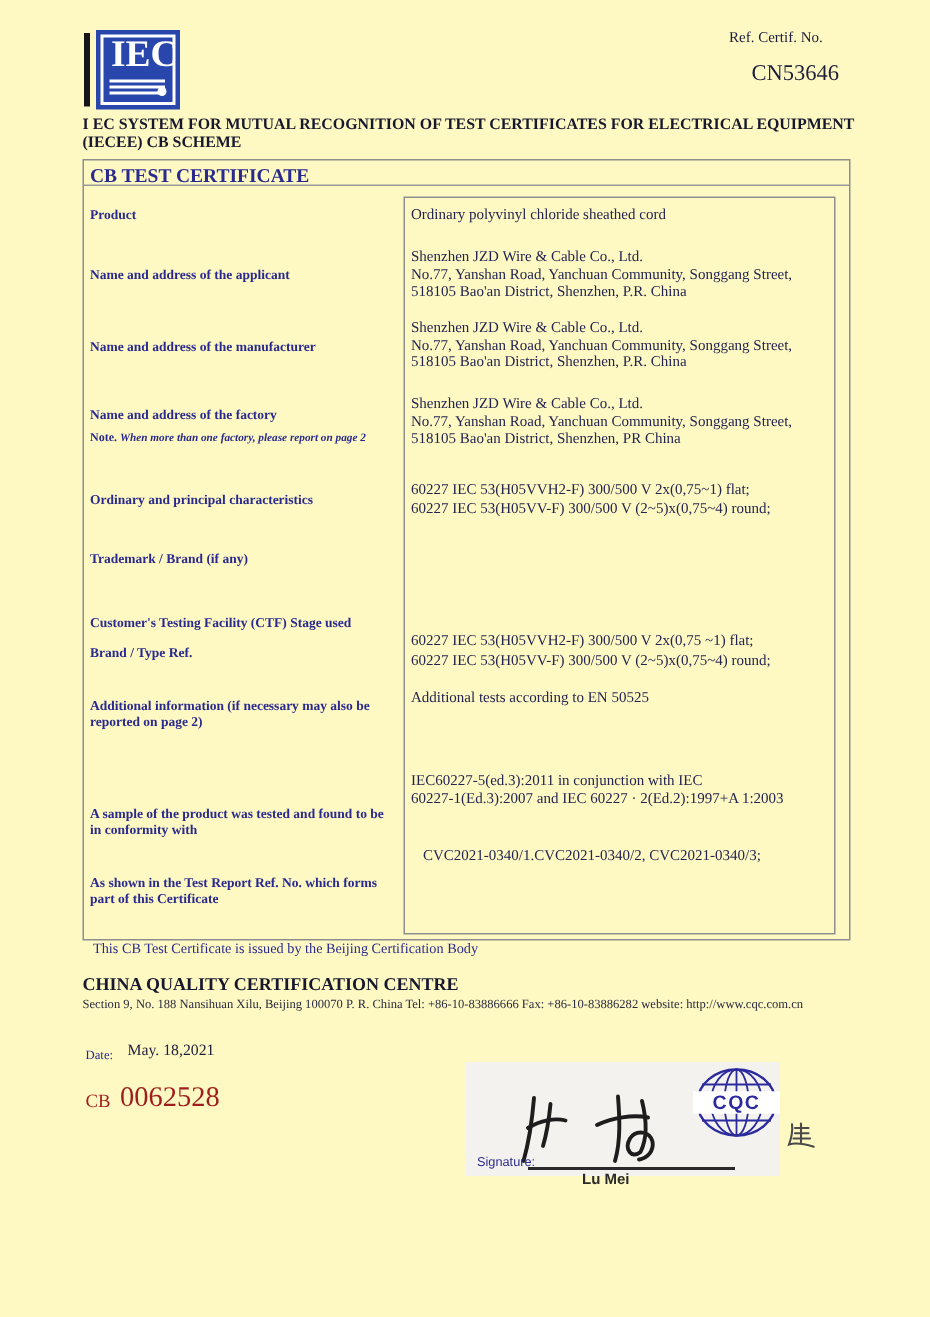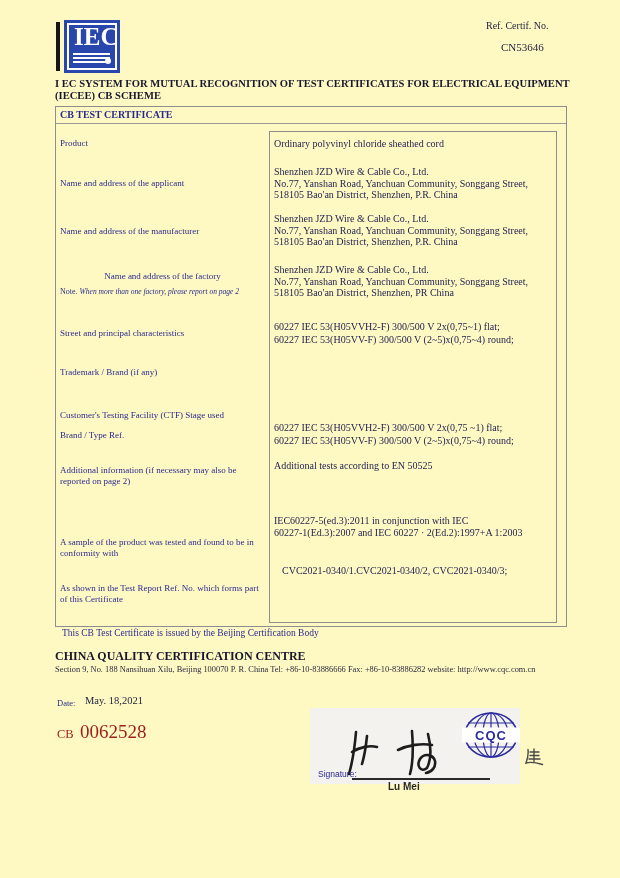--- a/index.html
+++ b/index.html
@@ -11,33 +11,33 @@
   .iec-box{position:absolute;left:64px;top:20px;width:56px;height:53px;background:#2946ac;}
   .iec-frame{position:absolute;left:3px;top:3px;right:3px;bottom:3px;border:2px solid #fff;}
   .iec-text{position:absolute;left:5px;top:-2px;color:#fff;font-weight:bold;
             font-size:25px;font-family:"Liberation Serif",serif;letter-spacing:0px;}
   .iec-lines{position:absolute;left:4px;right:5px;bottom:5px;}
   .iec-lines .ln{height:2px;background:#fff;margin-top:2px;}
   .iec-dot{position:absolute;right:4px;bottom:4px;width:6px;height:6px;border-radius:50%;background:#fff;}
 
   
   .ref-label{position:absolute;left:486px;top:20px;font-size:10px;color:#1e1e3c;}
-  .ref-number{position:absolute;left:501px;top:41px;font-size:11px;color:#1e1e3c;}
+  .ref-number{position:absolute;left:501px;top:41px;font-size:15px;color:#1e1e3c;}
   .scheme-title{position:absolute;left:55px;top:78px;width:525px;font-size:10.6px;
                 font-weight:bold;color:#17172e;line-height:11.5px;}
 
   
   .cert-box{position:absolute;left:55px;top:106px;width:510px;height:519px;border:1px solid #8e8e8e;}
   .cert-header{position:absolute;left:0;right:0;top:0;height:17px;border-bottom:1px solid #9a9a9a;
-               font-size:10px;font-weight:bold;color:#2a2a8e;padding:2px 0 0 4px;box-sizing:border-box;}
+               font-size:13px;font-weight:bold;color:#2a2a8e;padding:2px 0 0 4px;box-sizing:border-box;}
   .values-box{position:absolute;left:213px;top:24px;width:286px;height:490px;border:1px solid #8e8e8e;}
 
-  .lbl{position:absolute;left:4px;width:205px;font-size:9px;color:#2a2a8e;line-height:10.5px;}
+  .lbl{position:absolute;left:4px;width:205px;font-size:9px;color:#2a2a8e;line-height:10.5px;font-weight:bold;}
   .lbl-product{top:31px;} .lbl-applicant{top:71px;} .lbl-manufacturer{top:119px;}
-  .lbl-factory{top:164px;text-align:center;} .lbl-factory-note{top:180px;font-size:8px;}
+  .lbl-factory{top:164px;} .lbl-factory-note{top:180px;font-size:8px;}
   .note-italic{font-style:italic;font-size:7.5px;}
   .lbl-ratings{top:221px;} .lbl-trademark{top:260px;} .lbl-ctf{top:303px;}
   .lbl-model{top:323px;} .lbl-additional{top:358px;} .lbl-conformity{top:430px;}
   .lbl-testreport{top:476px;}
 
   .val{position:absolute;left:4px;width:278px;font-size:10px;color:#242450;line-height:11.5px;}
   .val-product{top:6px;} .val-applicant{top:34px;} .val-manufacturer{top:81px;}
   .val-factory{top:132px;}
   .val-ratings{top:189px;line-height:12.5px;}
   .val-model{top:290px;line-height:12.5px;}
@@ -91,21 +91,21 @@
   </div>
 
   <div class="cert-box">
     <div class="cert-header">CB TEST CERTIFICATE</div>
 
     <div class="lbl lbl-product">Product</div>
     <div class="lbl lbl-applicant">Name and address of the applicant</div>
     <div class="lbl lbl-manufacturer">Name and address of the manufacturer</div>
     <div class="lbl lbl-factory">Name and address of the factory</div>
     <div class="lbl lbl-factory-note"><span>Note. </span><span class="note-italic">When more than one factory, please report on page 2</span></div>
-    <div class="lbl lbl-ratings">Street and principal characteristics</div>
+    <div class="lbl lbl-ratings">Ordinary and principal characteristics</div>
     <div class="lbl lbl-trademark">Trademark / Brand (if any)</div>
     <div class="lbl lbl-ctf">Customer's Testing Facility (CTF) Stage used</div>
     <div class="lbl lbl-model">Brand / Type Ref.</div>
     <div class="lbl lbl-additional">Additional information (if necessary may also be reported on page 2)</div>
     <div class="lbl lbl-conformity">A sample of the product was tested and found to be in conformity with</div>
     <div class="lbl lbl-testreport">As shown in the Test Report Ref. No. which forms part of this Certificate</div>
 
     <div class="values-box">
       <div class="val val-product">Ordinary polyvinyl chloride sheathed cord</div>
 

